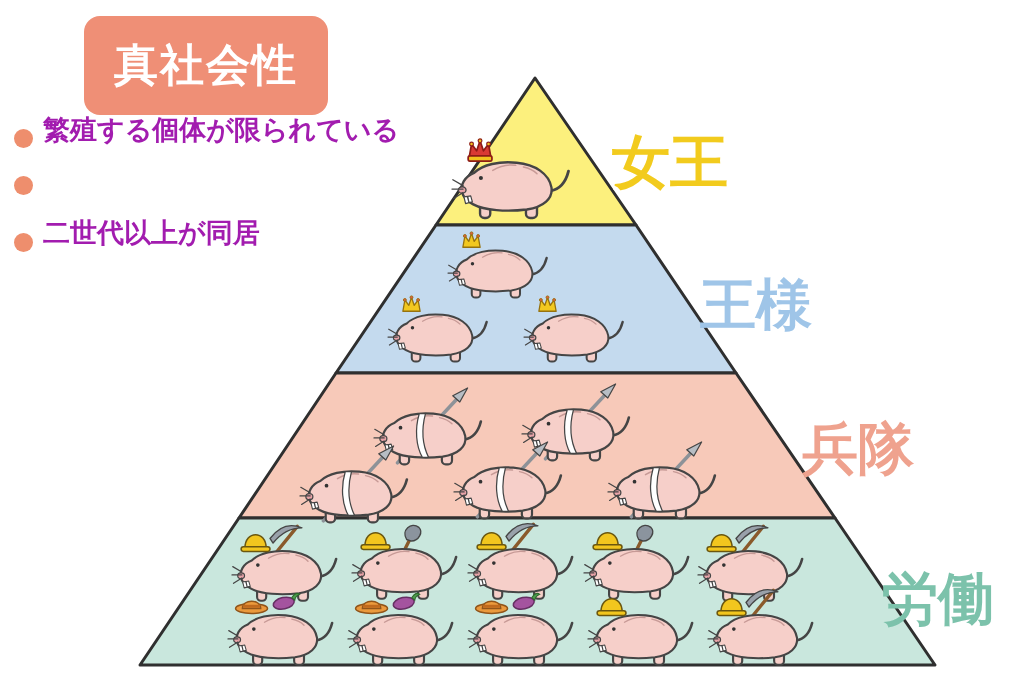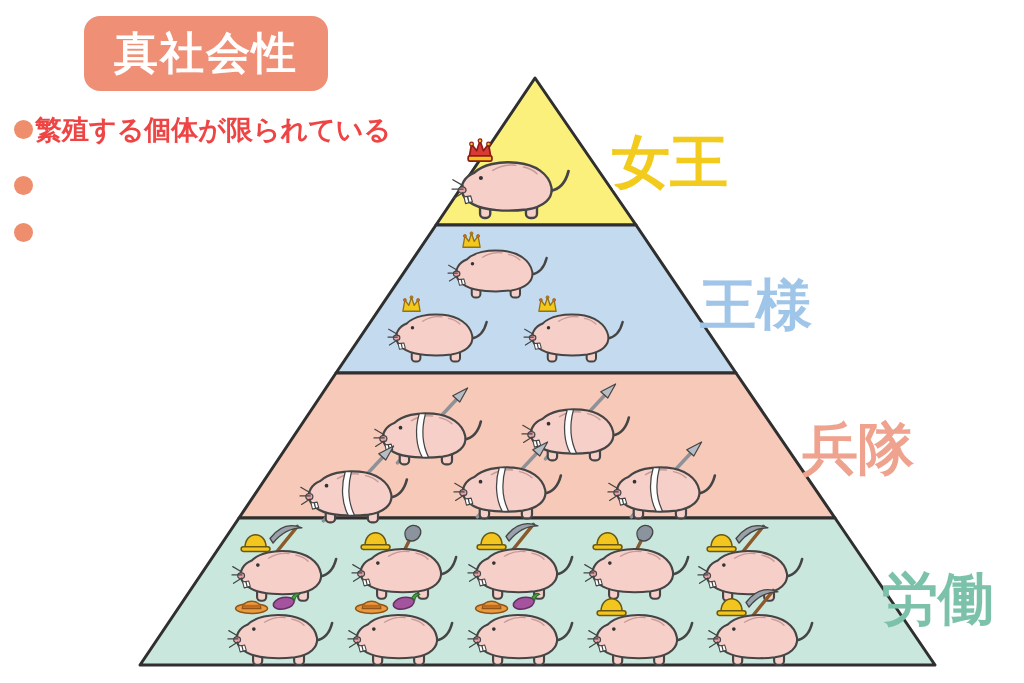--- a/index.html
+++ b/index.html
@@ -13,35 +13,35 @@
   .stage { position: absolute; inset: 0; }
   svg.scene { position: absolute; left: 0; top: 0; }
 
   
   .skin { fill: #f6cfc9; stroke: #454545; stroke-width: 2.8; stroke-linejoin: round; }
   .ln   { stroke: #454545; stroke-linecap: round; fill: none; }
   .wr   { stroke: #c79a96; stroke-width: 1.8; fill: none; stroke-linecap: round; }
 
   .title-badge {
     position: absolute; left: 84px; top: 16px;
-    padding: 8px 30px;
+    padding: 20px 30px;
     border-radius: 16px;
     color: #fff;
     font-size: 44px; font-weight: 800;
     letter-spacing: 2px;
   }
   .bullets {
     position: absolute; left: 14px; top: 112px;
     list-style: none; margin: 0; padding: 0;
     width: 470px;
   }
   .bullets li {
-    display: flex; align-items: flex-start; gap: 2px;
+    display: flex; align-items: flex-end; gap: 10px;
     margin-bottom: 20px;
-    font-size: 27px; font-weight: 800; color: #ef4444;
+    font-size: 27px; font-weight: 800; color: #a21caf;
     line-height: 1.35;
   }
   .bullets .dot {
     flex: 0 0 auto;
     width: 19px; height: 19px; border-radius: 50%;
     margin-top: 8px;
   }
   .bullets .txt { white-space: pre-line; }
 
   .tier-label { paint-order: stroke; font-weight: 800; }
@@ -185,16 +185,17 @@
   <ul class="bullets">
     <li>
       <span class="dot" style="background-color: rgb(238, 142, 109);"></span>
       <span class="txt">繁殖する個体が限られている</span>
     </li>
     <li>
       <span class="dot" style="background-color: rgb(238, 142, 109);"></span>
     </li>
     <li>
       <span class="dot" style="background-color: rgb(238, 142, 109);"></span>
+      <span class="txt">二世代以上が同居</span>
     </li>
   </ul>
 
 </div>
 
 </body></html>

